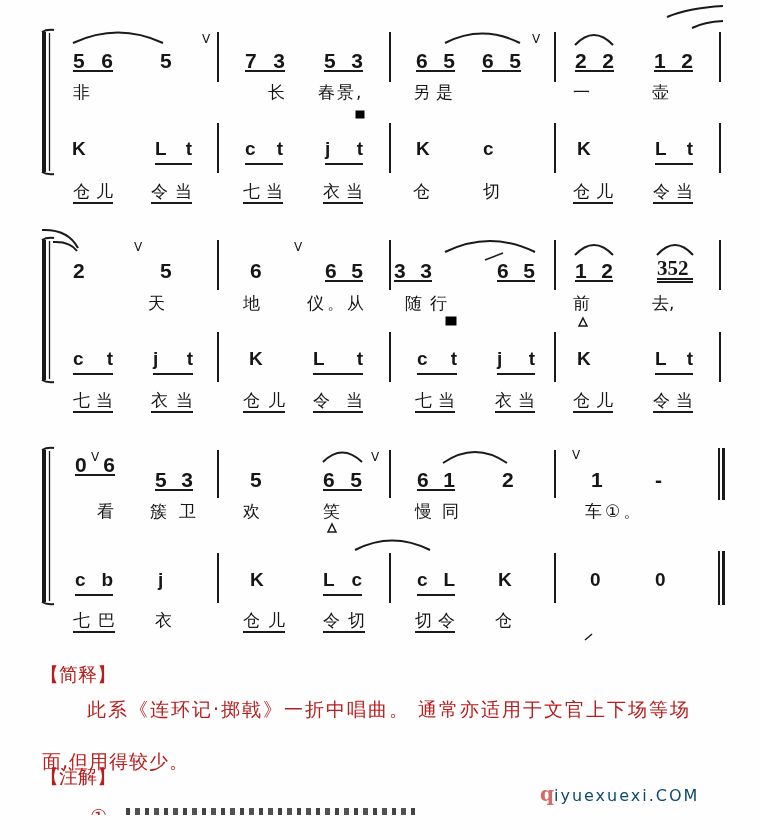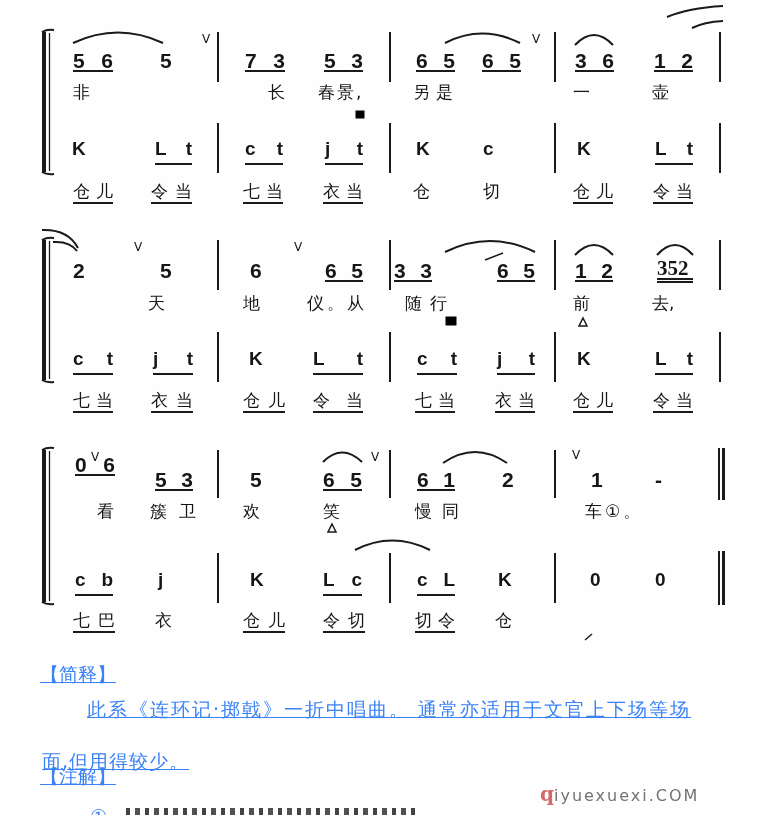--- a/index.html
+++ b/index.html
@@ -6,21 +6,21 @@
   #page{position:relative;width:760px;height:840px;overflow:hidden;background:#fefefe;color:#161616;}
   .a{position:absolute;white-space:nowrap;}
   .n{font:bold 21px/21px "Liberation Sans",sans-serif;height:20px;}
   .g{white-space:normal;text-align:justify;text-align-last:justify;}
   .u{border-bottom:2px solid #1a1a1a;}
   .uu{border-bottom:5px double #1a1a1a;font-family:Liberation Serif, serif;}
   .ly{font:17px/17px "DejaVu Sans",sans-serif;}
   .p{font:bold 19px/20px "Liberation Sans",sans-serif;height:24px;}
   .sy{font:17px/17px "DejaVu Sans",sans-serif;height:19px;}
   .v{font:12px/12px "DejaVu Sans",sans-serif;}
-  .txt{font:19px/20px "DejaVu Sans",sans-serif;color:#3b82f6;text-decoration:underline;}
+  .txt{font:19px/20px "DejaVu Sans",sans-serif;color:#b91c1c;}
   .lines{position:absolute;left:0;top:0;pointer-events:none;}
   .lines path,.lines line{stroke:#1a1a1a;fill:none;}
   .clip{overflow:hidden;}
   .wm-q{font:bold 20px/20px "DejaVu Serif",serif;}
   .wm-t{font:16px/20px "DejaVu Sans",sans-serif;letter-spacing:2px;}
 </style>
 </head>
 <body>
 
 <div id="page">
@@ -115,21 +115,21 @@
 
     <div class="a v" style="left:202px;top:33px">V</div>
     <div class="a v" style="left:532px;top:33px">V</div>
 
     <div class="a n g u" style="left:73px;top:50px;width:40px">5 6</div>
     <div class="a n" style="left:160px;top:50px">5</div>
     <div class="a n g u" style="left:245px;top:50px;width:40px">7 3</div>
     <div class="a n g u" style="left:324px;top:50px;width:39px">5 3</div>
     <div class="a n g u" style="left:416px;top:50px;width:39px">6 5</div>
     <div class="a n g u" style="left:482px;top:50px;width:39px">6 5</div>
-    <div class="a n g u" style="left:575px;top:50px;width:39px">3 6</div>
+    <div class="a n g u" style="left:575px;top:50px;width:39px">2 2</div>
     <div class="a n g u" style="left:654px;top:50px;width:39px">1 2</div>
 
     <div class="a ly" style="left:73px;top:84px">非</div>
     <div class="a ly" style="left:268px;top:84px">长</div>
     <div class="a ly" style="left:318px;top:84px;letter-spacing:2px">春景,</div>
     <div class="a ly" style="left:413px;top:84px;letter-spacing:6px">另是</div>
     <div class="a ly" style="left:573px;top:84px">一</div>
     <div class="a ly" style="left:652px;top:84px">壶</div>
 
     <div class="a p" style="left:72px;top:139px">K</div>
@@ -236,16 +236,16 @@
 
   <div>
     <div class="a txt" style="left:40px;top:766px">【注解】</div>
     <div class="a clip" style="left:88px;top:805px;width:340px;height:10px">
       <span class="a txt" style="left:2px;top:1px">①</span>
       <div class="a" style="left:38px;top:3px;width:290px;height:7px;background:repeating-linear-gradient(90deg,#222 0 4px,transparent 4px 9px,#333 9px 14px,transparent 14px 19px);opacity:0.85"></div>
     </div>
   </div>
 
   <div class="a" style="left:540px;top:784px">
-    <span class="wm-q" style="color:#d46a6a">q</span><span class="wm-t" style="color:#737373">iyuexuexi.COM</span>
+    <span class="wm-q" style="color:#d46a6a">q</span><span class="wm-t" style="color:#0c4a6e">iyuexuexi.COM</span>
   </div>
 
 </div>
 
 </body></html>

